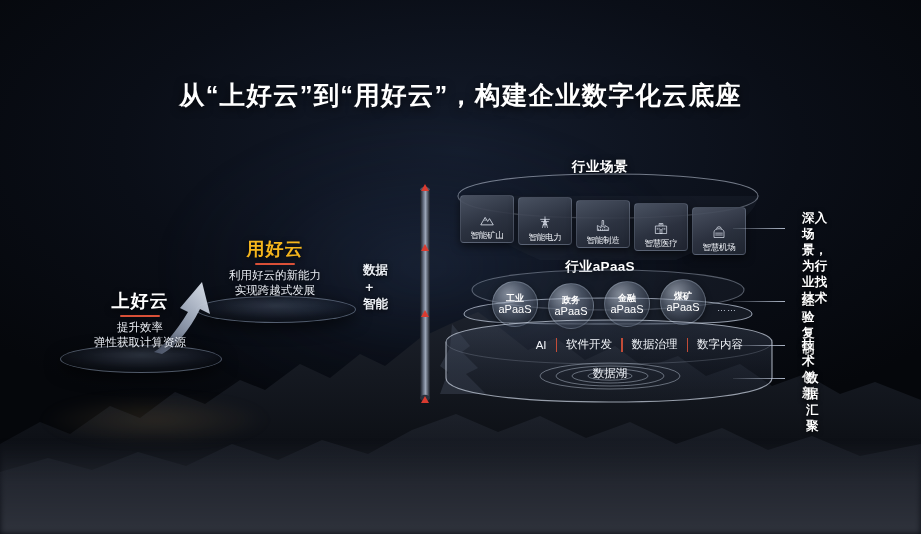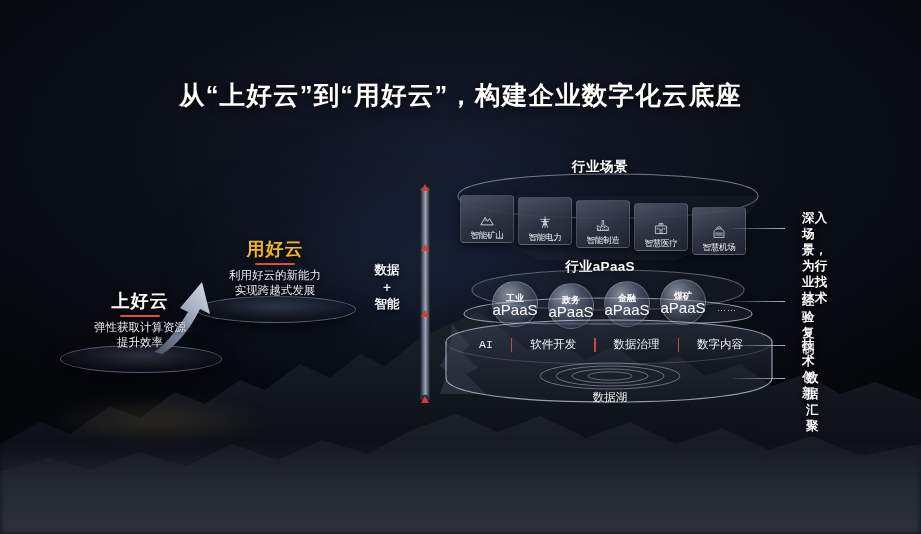--- a/index.html
+++ b/index.html
@@ -84,21 +84,21 @@
     font-size: 11.5px; line-height: 15px; color: #e9edf4;
     text-shadow: 0 1px 4px rgba(0,0,0,0.9);
   }
 
   .arrow-up { position: absolute; left: 150px; top: 268px; width: 70px; height: 86px; }
 
   
   .axis-pillar { position: absolute; left: 414px; top: 182px; width: 22px; height: 224px; }
   .axis-label {
     position: absolute; left: 363px; top: 262px; width: 48px;
-    text-align: center; font-size: 12.5px; font-weight: bold; line-height: 17px;
+    font-size: 12.5px; font-weight: bold; line-height: 17px;
     color: #eef1f6; text-shadow: 0 1px 5px rgba(0,0,0,0.9);
   }
 
   
   .tier-head {
     position: absolute; text-align: center; font-weight: bold;
     color: #ffffff; text-shadow: 0 2px 7px rgba(0,0,0,0.85);
   }
   #head-scene { left: 505px; top: 158px; width: 190px; font-size: 13.5px; letter-spacing: .6px; }
   #head-apaas { left: 505px; top: 258px; width: 190px; font-size: 13.5px; letter-spacing: .3px; }
@@ -128,38 +128,38 @@
   .apaas-shell { position: absolute; left: 462px; top: 268px; width: 292px; height: 58px; }
   .apaas-row { position: absolute; left: 492px; top: 281px; width: 250px; height: 44px; }
   .sphere {
     position: absolute; width: 44px; height: 44px; border-radius: 50%;
     background: radial-gradient(circle at 35% 28%, rgba(205,214,228,0.60) 0%, rgba(132,144,164,0.46) 40%, rgba(72,82,100,0.45) 75%, rgba(45,52,66,0.50) 100%);
     border: 1px solid rgba(186,198,216,0.30);
     box-shadow: 0 2px 6px rgba(0,0,0,0.45), inset 0 -5px 8px rgba(0,0,0,0.18);
     display: flex; flex-direction: column; align-items: center; justify-content: center;
   }
   .sphere .zh { font-size: 9px; color: #ffffff; font-weight: bold; line-height: 11px; }
-  .sphere .en { font-size: 15px; color: #ffffff; line-height: 11px; }
+  .sphere .en { font-size: 11px; color: #ffffff; line-height: 11px; }
   .apaas-ellipsis {
     position: absolute; left: 225px; top: 22px;
     font-size: 9px; color: #c7cedb; letter-spacing: 1px;
   }
 
   
   .base-shell { position: absolute; left: 444px; top: 316px; width: 330px; height: 90px; }
   .base-row {
     position: absolute; left: 470px; top: 337px; width: 282px;
-    display: flex; align-items: center; justify-content: space-between; gap: 0px; font-family: Liberation Mono, monospace;
+    display: flex; align-items: center; justify-content: flex-end; gap: 0px;
   }
   .base-item { font-size: 11.5px; color: #f2f5fa; white-space: nowrap; padding: 0 9px; }
   .base-sep { width: 1.5px; height: 14px; background: #e0533a; opacity: .85; }
   .lake-wrap { position: absolute; left: 520px; top: 358px; width: 180px; height: 34px; }
   .lake-label {
     position: absolute; left: 0; top: 8px; width: 180px; text-align: center;
-    font-size: 11.5px; color: #f2f5fa; z-index: 3; margin-top: 24px;
+    font-size: 11.5px; color: #f2f5fa; z-index: 3;
   }
 
   
   .callout { position: absolute; }
   .callout .line {
     position: absolute; height: 1px;
     background: linear-gradient(90deg, rgba(190,200,218,0.12) 0%, rgba(200,210,228,0.85) 100%);
   }
   .callout .txt {
     position: absolute; font-size: 12.5px; font-weight: bold; color: #ffffff;
@@ -223,22 +223,22 @@
         <stop offset="55%" stop-color="#98a3b6"></stop>
         <stop offset="100%" stop-color="#d7dee9"></stop>
       </linearGradient>
     </defs>
     <path d="M4,84 C14,78 26,64 38,44 L30,40 L52,14 L60,46 L50,41 C39,63 26,78 12,86 Z" fill="url(#arrGrad)" opacity="0.95"></path>
   </svg>
 
   <div class="grp" id="grp-low">
     <div class="grp-head white">上好云</div>
     <div class="grp-rule"></div>
+    <div class="grp-sub">提升效率</div>
     <div class="grp-sub">弹性获取计算资源</div>
-    <div class="grp-sub">提升效率</div>
   </div>
 
   <div class="grp" id="grp-high">
     <div class="grp-head gold">用好云</div>
     <div class="grp-rule"></div>
     <div class="grp-sub">利用好云的新能力</div>
     <div class="grp-sub">实现跨越式发展</div>
   </div>
 
   <svg class="axis-pillar" viewBox="0 0 22 224">

